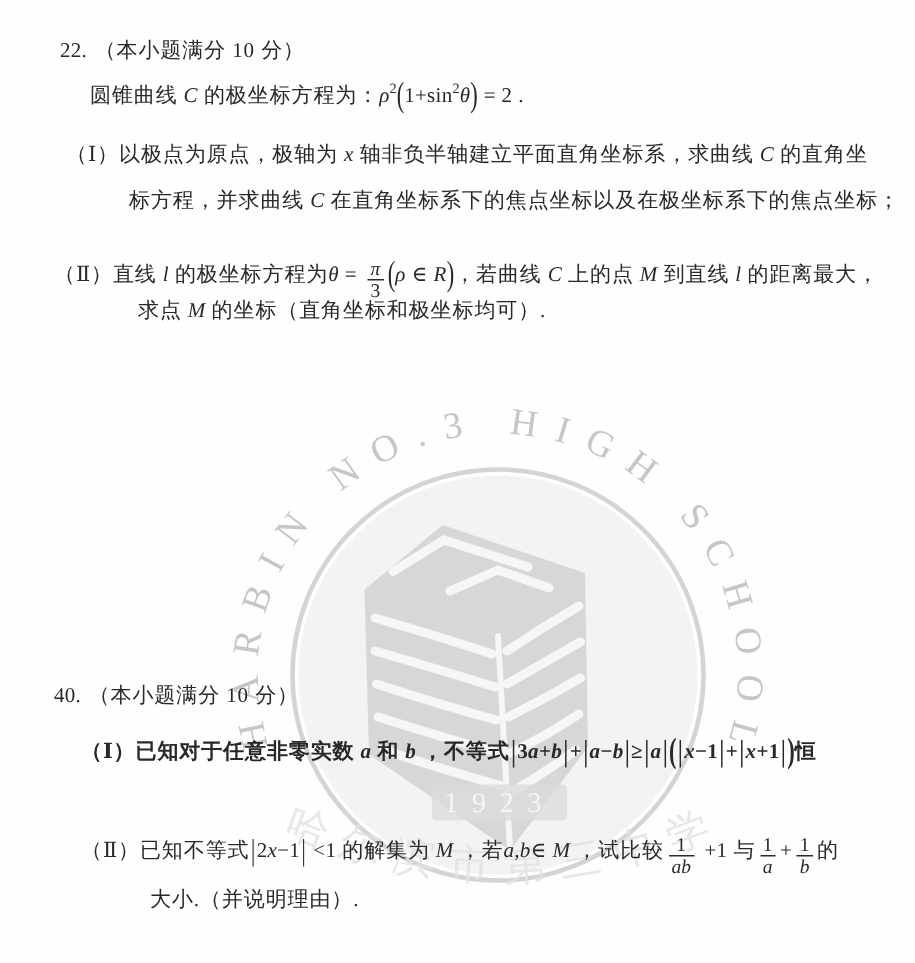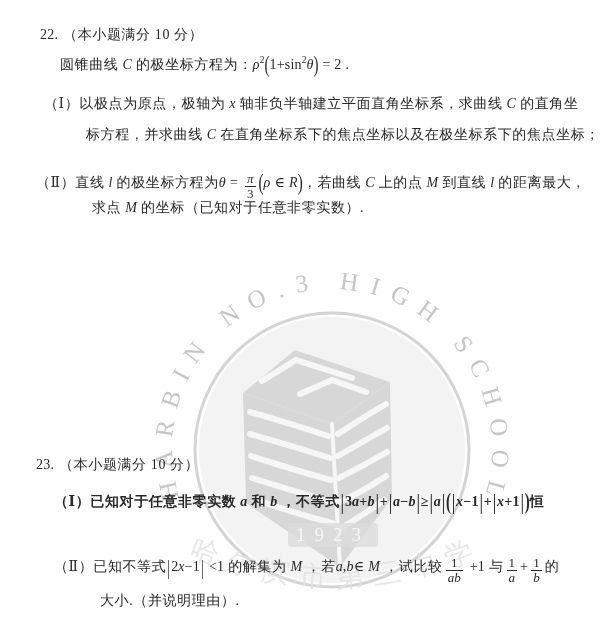--- a/index.html
+++ b/index.html
@@ -93,20 +93,20 @@
       <textPath xlink:href="#scriptpath" href="#scriptpath" startOffset="12">哈尔滨市第三中学</textPath>
     </text>
   </svg>
 
   <div class="content">
     <div class="line l22h"><span class="tk rm num">22.</span><span class="tk cn">（本小题满分 10 分）</span></div>
     <div class="line l22i"><span class="tk cn">圆锥曲线</span><span class="tk it sp">C</span><span class="tk cn">的极坐标方程为：</span><span class="tk it">ρ</span><span class="tk sup">2</span><span class="tk big">(</span><span class="tk rm">1+sin</span><span class="tk sup">2</span><span class="tk it">θ</span><span class="tk big">)</span><span class="tk rm sp">= 2</span><span class="tk rm">.</span></div>
     <div class="line l22b"><span class="tk cn">标方程，并求曲线</span><span class="tk it sp">C</span><span class="tk cn">在直角坐标系下的焦点坐标以及在极坐标系下的焦点坐标；</span></div>
     <div class="line l22a"><span class="tk cn">（Ⅰ）以极点为原点，极轴为</span><span class="tk it sp">x</span><span class="tk cn">轴非负半轴建立平面直角坐标系，求曲线</span><span class="tk it sp">C</span><span class="tk cn">的直角坐</span></div>
     <div class="line l22c"><span class="tk cn">（Ⅱ）直线</span><span class="tk it sp">l</span><span class="tk cn">的极坐标方程为</span><span class="tk it">θ</span><span class="tk rm sp">=</span><span class="frac"><span class="fn it">π</span><span class="fd rm">3</span></span><span class="tk big">(</span><span class="tk it">ρ</span><span class="tk rm sp">∈</span><span class="tk it">R</span><span class="tk big">)</span><span class="tk cn">，若曲线</span><span class="tk it sp">C</span><span class="tk cn">上的点</span><span class="tk it sp">M</span><span class="tk cn">到直线</span><span class="tk it sp">l</span><span class="tk cn">的距离最大，</span></div>
-    <div class="line l22d"><span class="tk cn">求点</span><span class="tk it sp">M</span><span class="tk cn">的坐标（已知对于任意非零实数）</span><span class="tk rm">.</span></div>
+    <div class="line l22d"><span class="tk cn">求点</span><span class="tk it sp">M</span><span class="tk cn">的坐标（直角坐标和极坐标均可）</span><span class="tk rm">.</span></div>
 
-    <div class="line l23h"><span class="tk rm num">23.</span><span class="tk cn">（本小题满分 10 分）</span></div>
+    <div class="line l23h"><span class="tk rm num">40.</span><span class="tk cn">（本小题满分 10 分）</span></div>
     <div class="line l23a"><span class="tk cn">（Ⅰ）已知对于任意非零实数</span><span class="tk it sp">a</span><span class="tk cn">和</span><span class="tk it sp">b</span><span class="tk cn">，不等式</span><span class="tk bar">|</span><span class="tk rm">3</span><span class="tk it">a</span><span class="tk rm">+</span><span class="tk it">b</span><span class="tk bar">|</span><span class="tk rm">+</span><span class="tk bar">|</span><span class="tk it">a</span><span class="tk rm">−</span><span class="tk it">b</span><span class="tk bar">|</span><span class="tk rm">≥</span><span class="tk bar">|</span><span class="tk it">a</span><span class="tk bar">|</span><span class="tk big">(</span><span class="tk bar">|</span><span class="tk it">x</span><span class="tk rm">−1</span><span class="tk bar">|</span><span class="tk rm">+</span><span class="tk bar">|</span><span class="tk it">x</span><span class="tk rm">+1</span><span class="tk bar">|</span><span class="tk big">)</span><span class="tk cn">恒</span></div>
     <div class="line l23c"><span class="tk cn">（Ⅱ）已知不等式</span><span class="tk bar">|</span><span class="tk rm">2</span><span class="tk it">x</span><span class="tk rm">−1</span><span class="tk bar">|</span><span class="tk rm sp">&lt;1</span><span class="tk cn">的解集为</span><span class="tk it sp">M</span><span class="tk cn">，若</span><span class="tk it">a,b</span><span class="tk rm">∈</span><span class="tk it sp">M</span><span class="tk cn">，试比较</span><span class="frac"><span class="fn rm">1</span><span class="fd it">ab</span></span><span class="tk rm sp">+1</span><span class="tk cn">与</span><span class="frac"><span class="fn rm">1</span><span class="fd it">a</span></span><span class="tk rm">+</span><span class="frac"><span class="fn rm">1</span><span class="fd it">b</span></span><span class="tk cn">的</span></div>
     <div class="line l23d"><span class="tk cn">大小.（并说明理由）</span><span class="tk rm">.</span></div>
   </div>
 </div>
 
 </body></html>

